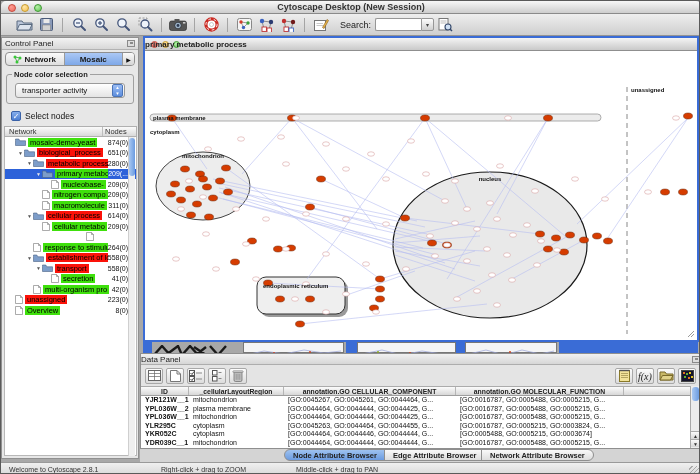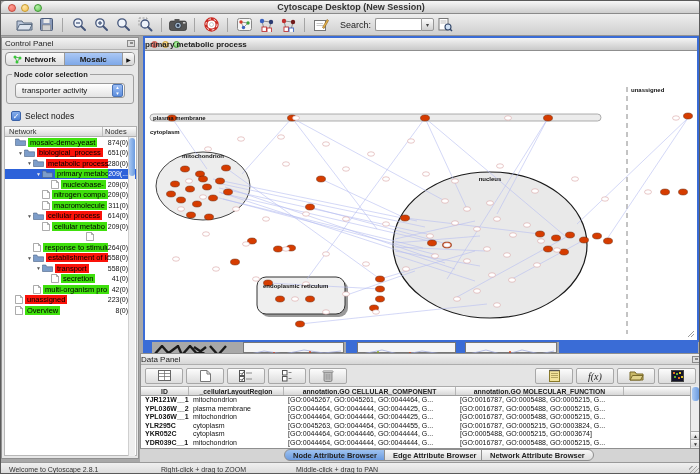--- a/index.html
+++ b/index.html
@@ -90,21 +90,21 @@
   .strip-blue{background:#3a6cd6;}
   .strip-thumb{background:#f5f5f5;border:1px solid #777;}
 
   
   #data-panel{left:139px;top:352px;width:561px;height:96px;background:#e4e4e4;border:1px solid #8f8f8f;}
   #dp-header{position:absolute;left:0;top:0;width:100%;height:11px;background:linear-gradient(#f1f1f1,#d6d6d6);
              border-bottom:1px solid #adadad;font-size:8px;color:#222;display:flex;align-items:center;
              justify-content:space-between;padding:0 0;}
   #dp-toolbar{position:absolute;left:0;top:11px;width:100%;height:21px;display:flex;align-items:center;
               padding:0 4px;gap:3px;}
-  .dp-btn{width:38px;height:16px;border:1px solid #a8a8a8;border-radius:2px;
+  .dp-btn{width:18px;height:16px;border:1px solid #a8a8a8;border-radius:2px;
           background:linear-gradient(#fcfcfc,#dcdcdc);display:flex;align-items:center;justify-content:center;flex:none;}
   #dp-toolbar .spacer{flex:1;}
   #dp-table-head{position:absolute;left:0;top:32px;width:550px;height:10px;display:flex;
                  background:linear-gradient(#fbfbfb,#d7d7d7);border-top:1px solid #ababab;border-bottom:1px solid #9d9d9d;
                  font-size:6.8px;font-weight:bold;color:#222;}
   .dpc{border-right:1px solid #b5b5b5;text-align:center;line-height:9px;white-space:nowrap;overflow:hidden;flex:none;}
   .c0{width:48px;}.c1{width:95px;}.c2{width:172px;}.c3{width:168px;}.c4{flex:1;border-right:none;}
   #dp-rows{position:absolute;left:0;top:42px;width:550px;height:52px;background:#fff;}
   .dprow{display:flex;height:8.6px;font-size:7px;color:#111;align-items:center;}
   .dprow .dpc{text-align:left;padding-left:4px;border-right:none;line-height:8.6px;}

